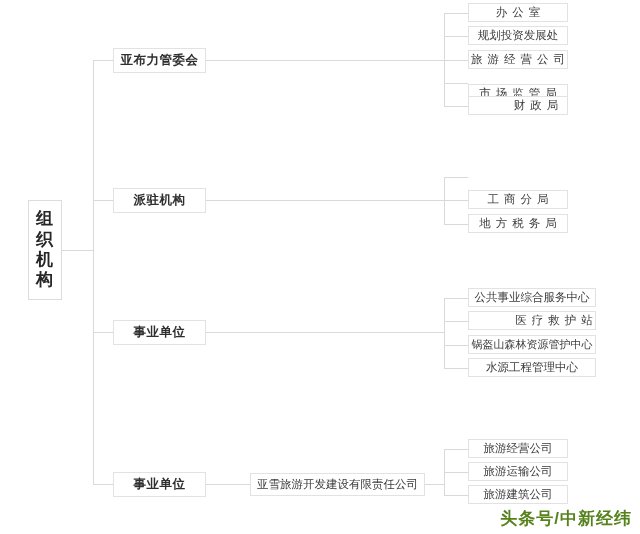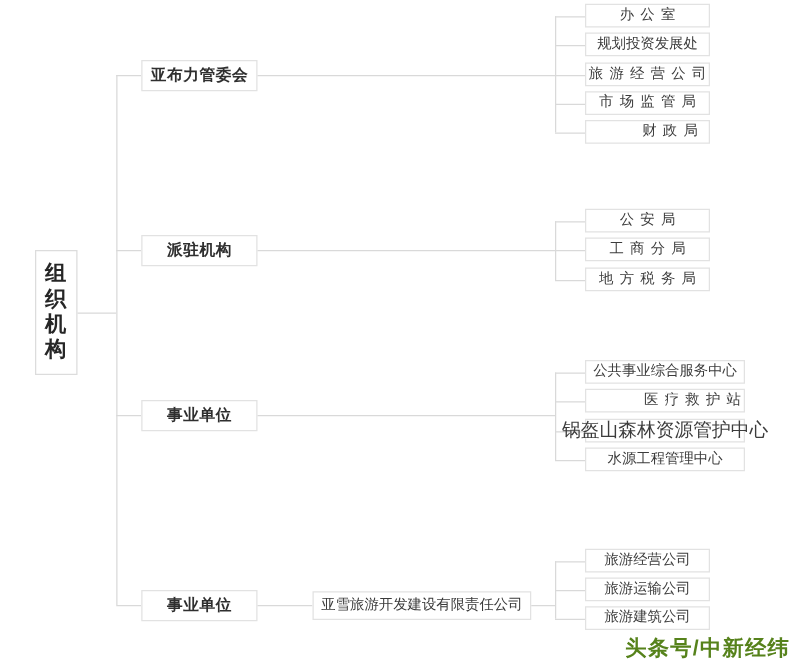--- a/index.html
+++ b/index.html
@@ -151,40 +151,37 @@
   <div class="node leaf" style="top:26px;">
     <span>规划投资发展处</span>
   </div>
 
   <div class="line h" style="left:444px; top:60px; width:24px;"></div>
   <div class="node leaf spaced" style="top:50px;">
     <span>旅游经营公司</span>
   </div>
 
   <div class="line h" style="left:444px; top:83px; width:24px;"></div>
-  <div class="node leaf spaced" style="top:73px;text-align:right;">
+  <div class="node leaf spaced" style="top:84px;text-align:right;">
     <span>市场监管局</span>
   </div>
 
   <div class="line h" style="left:444px; top:106px; width:24px;"></div>
   <div class="node leaf spaced" style="top:96px;padding-left:36px;">
     <span>财政局</span>
   </div>
 
   <div class="line h" style="left:93px; top:200px; width:20px;"></div>
   <div class="node cat" style="top:188px;">
     <span>派驻机构</span>
   </div>
   <div class="line h" style="left:206px; top:200px; width:238px;"></div>
   <div class="line v" style="left:444px; top:177px; height:47px;"></div>
 
   <div class="line h" style="left:444px; top:177px; width:24px;"></div>
-  <div class="node leaf spaced" style="top:167px;">
-    <span>公安局</span>
-  </div>
 
   <div class="line h" style="left:444px; top:200px; width:24px;"></div>
   <div class="node leaf spaced" style="top:190px;">
     <span>工商分局</span>
   </div>
 
   <div class="line h" style="left:444px; top:224px; width:24px;"></div>
   <div class="node leaf spaced" style="top:214px;">
     <span>地方税务局</span>
   </div>
@@ -200,21 +197,21 @@
   <div class="node leaf wide" style="top:288px;text-align:center;">
     <span>公共事业综合服务中心</span>
   </div>
 
   <div class="line h" style="left:444px; top:321px; width:24px;"></div>
   <div class="node leaf wide spaced" style="top:311px;padding-left:44px;">
     <span>医疗救护站</span>
   </div>
 
   <div class="line h" style="left:444px; top:345px; width:24px;"></div>
-  <div class="node leaf wide" style="top:335px; font-size:15px;">
+  <div class="node leaf wide" style="top:335px; font-size:11px;">
     <span>锅盔山森林资源管护中心</span>
   </div>
 
   <div class="line h" style="left:444px; top:368px; width:24px;"></div>
   <div class="node leaf wide" style="top:358px;">
     <span>水源工程管理中心</span>
   </div>
 
   <div class="line h" style="left:93px; top:484px; width:20px;"></div>
   <div class="node cat" style="top:472px;">

